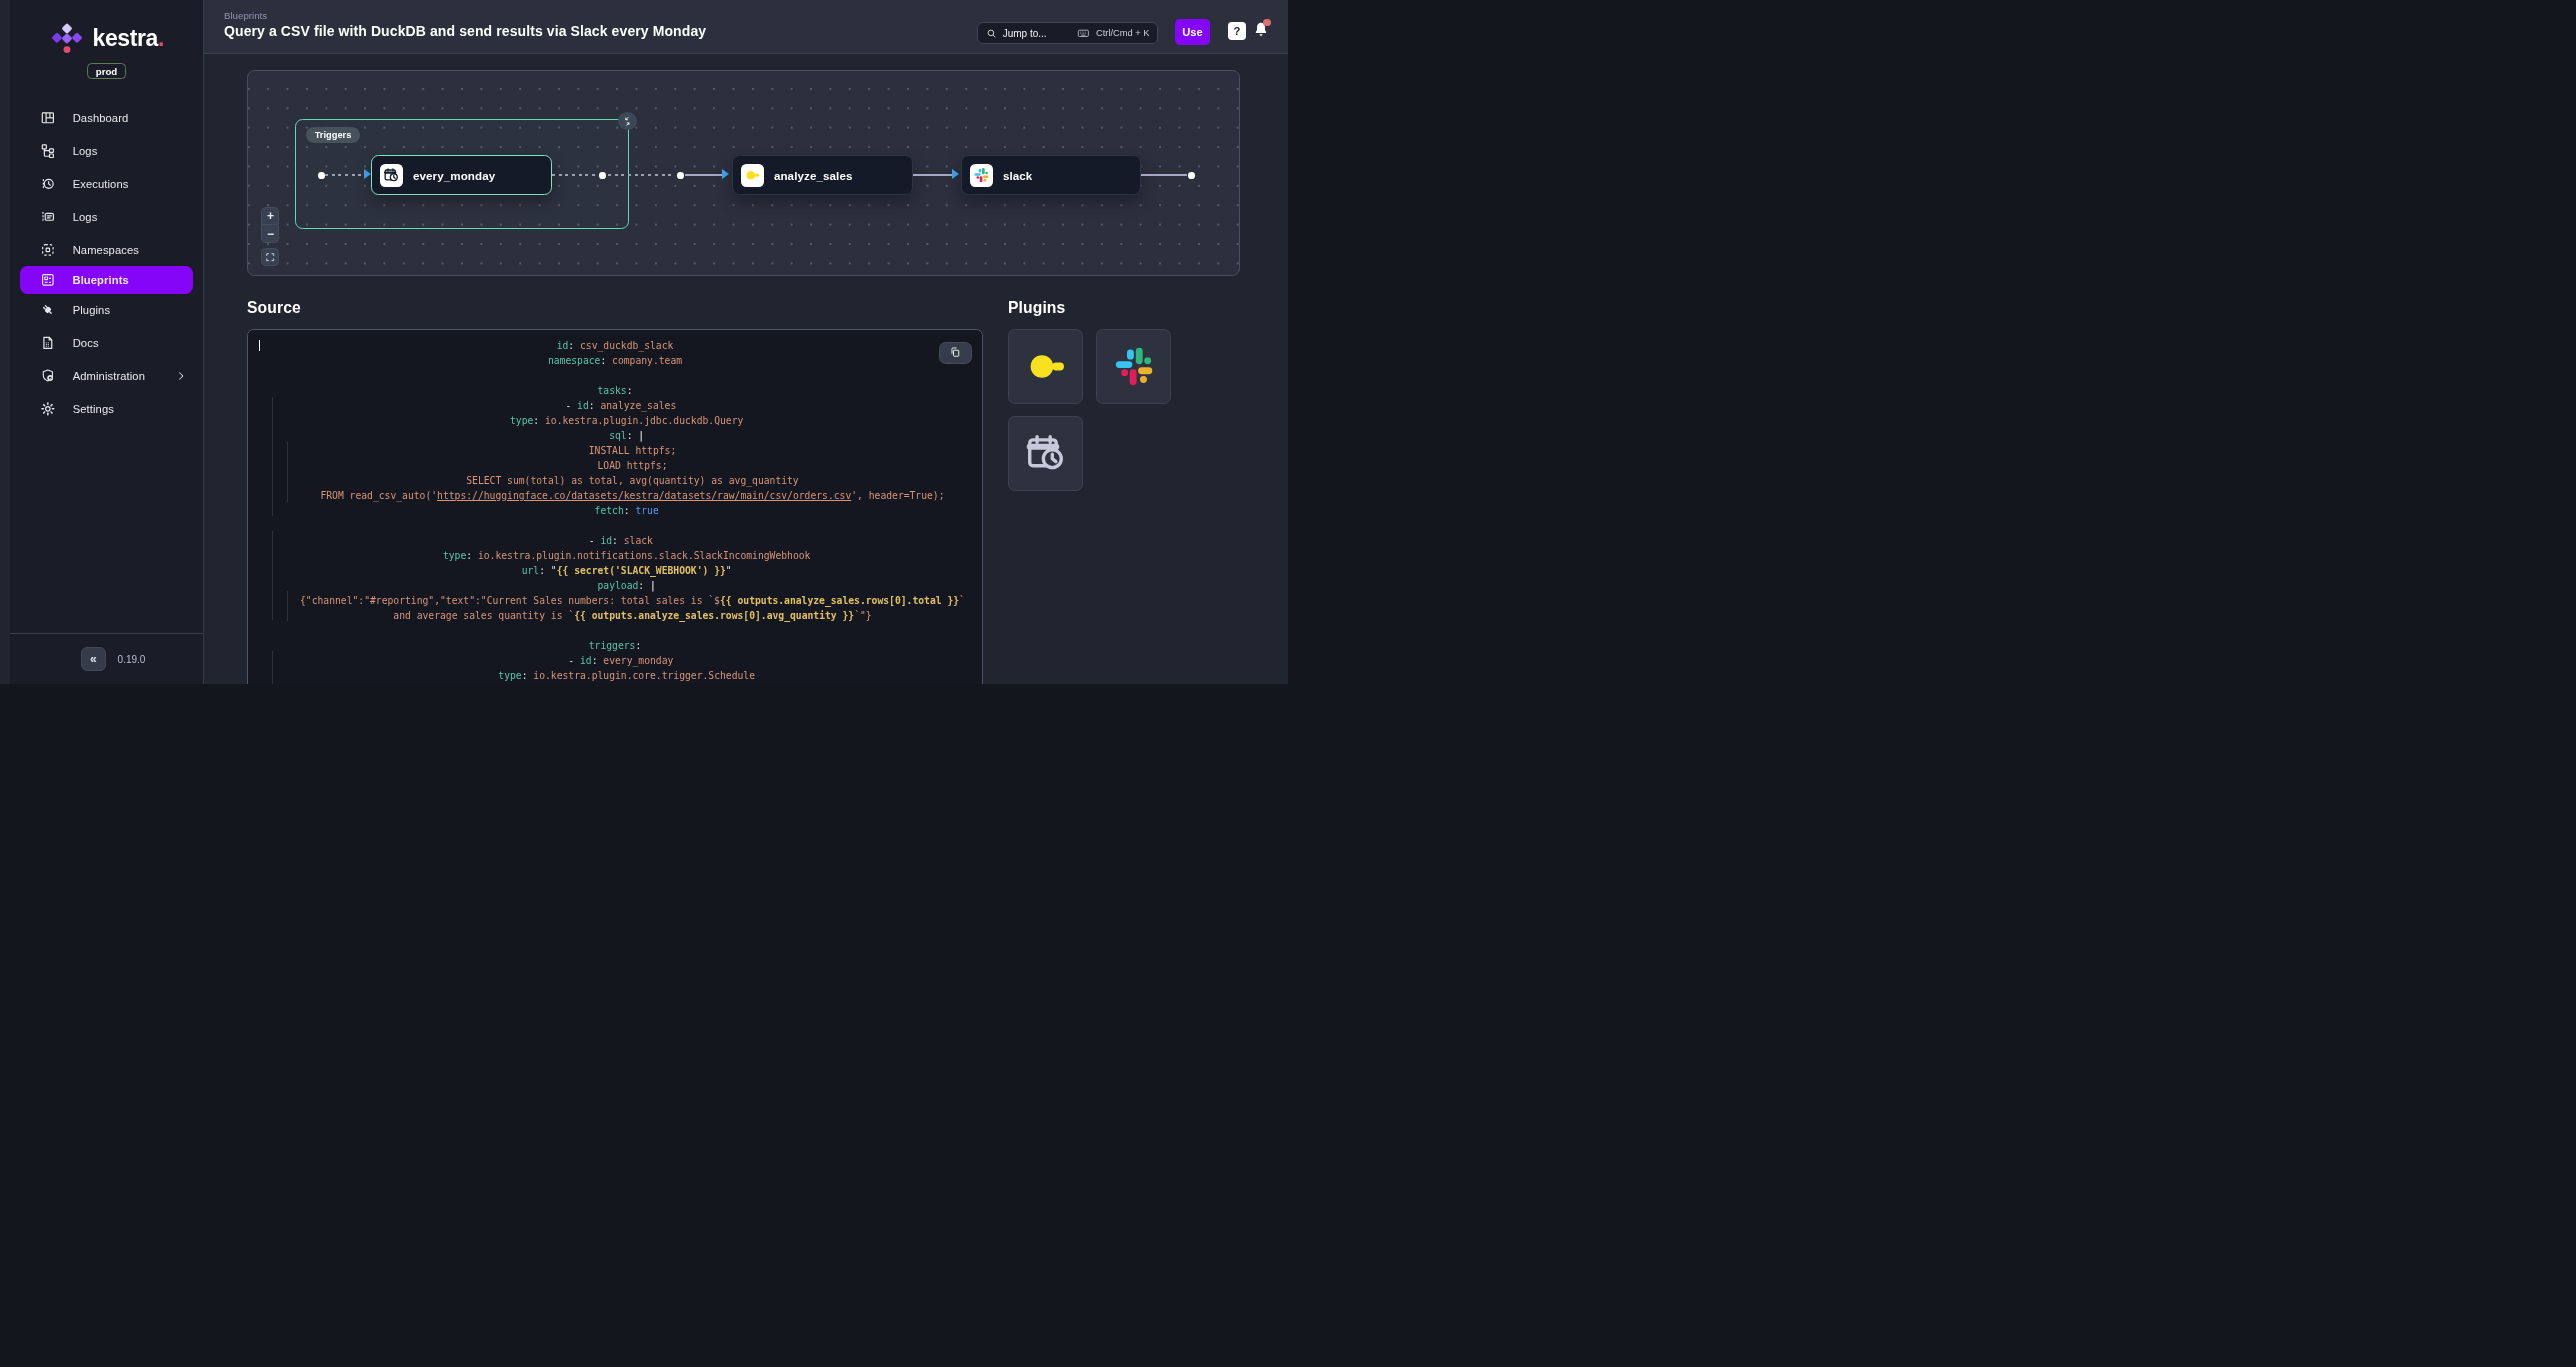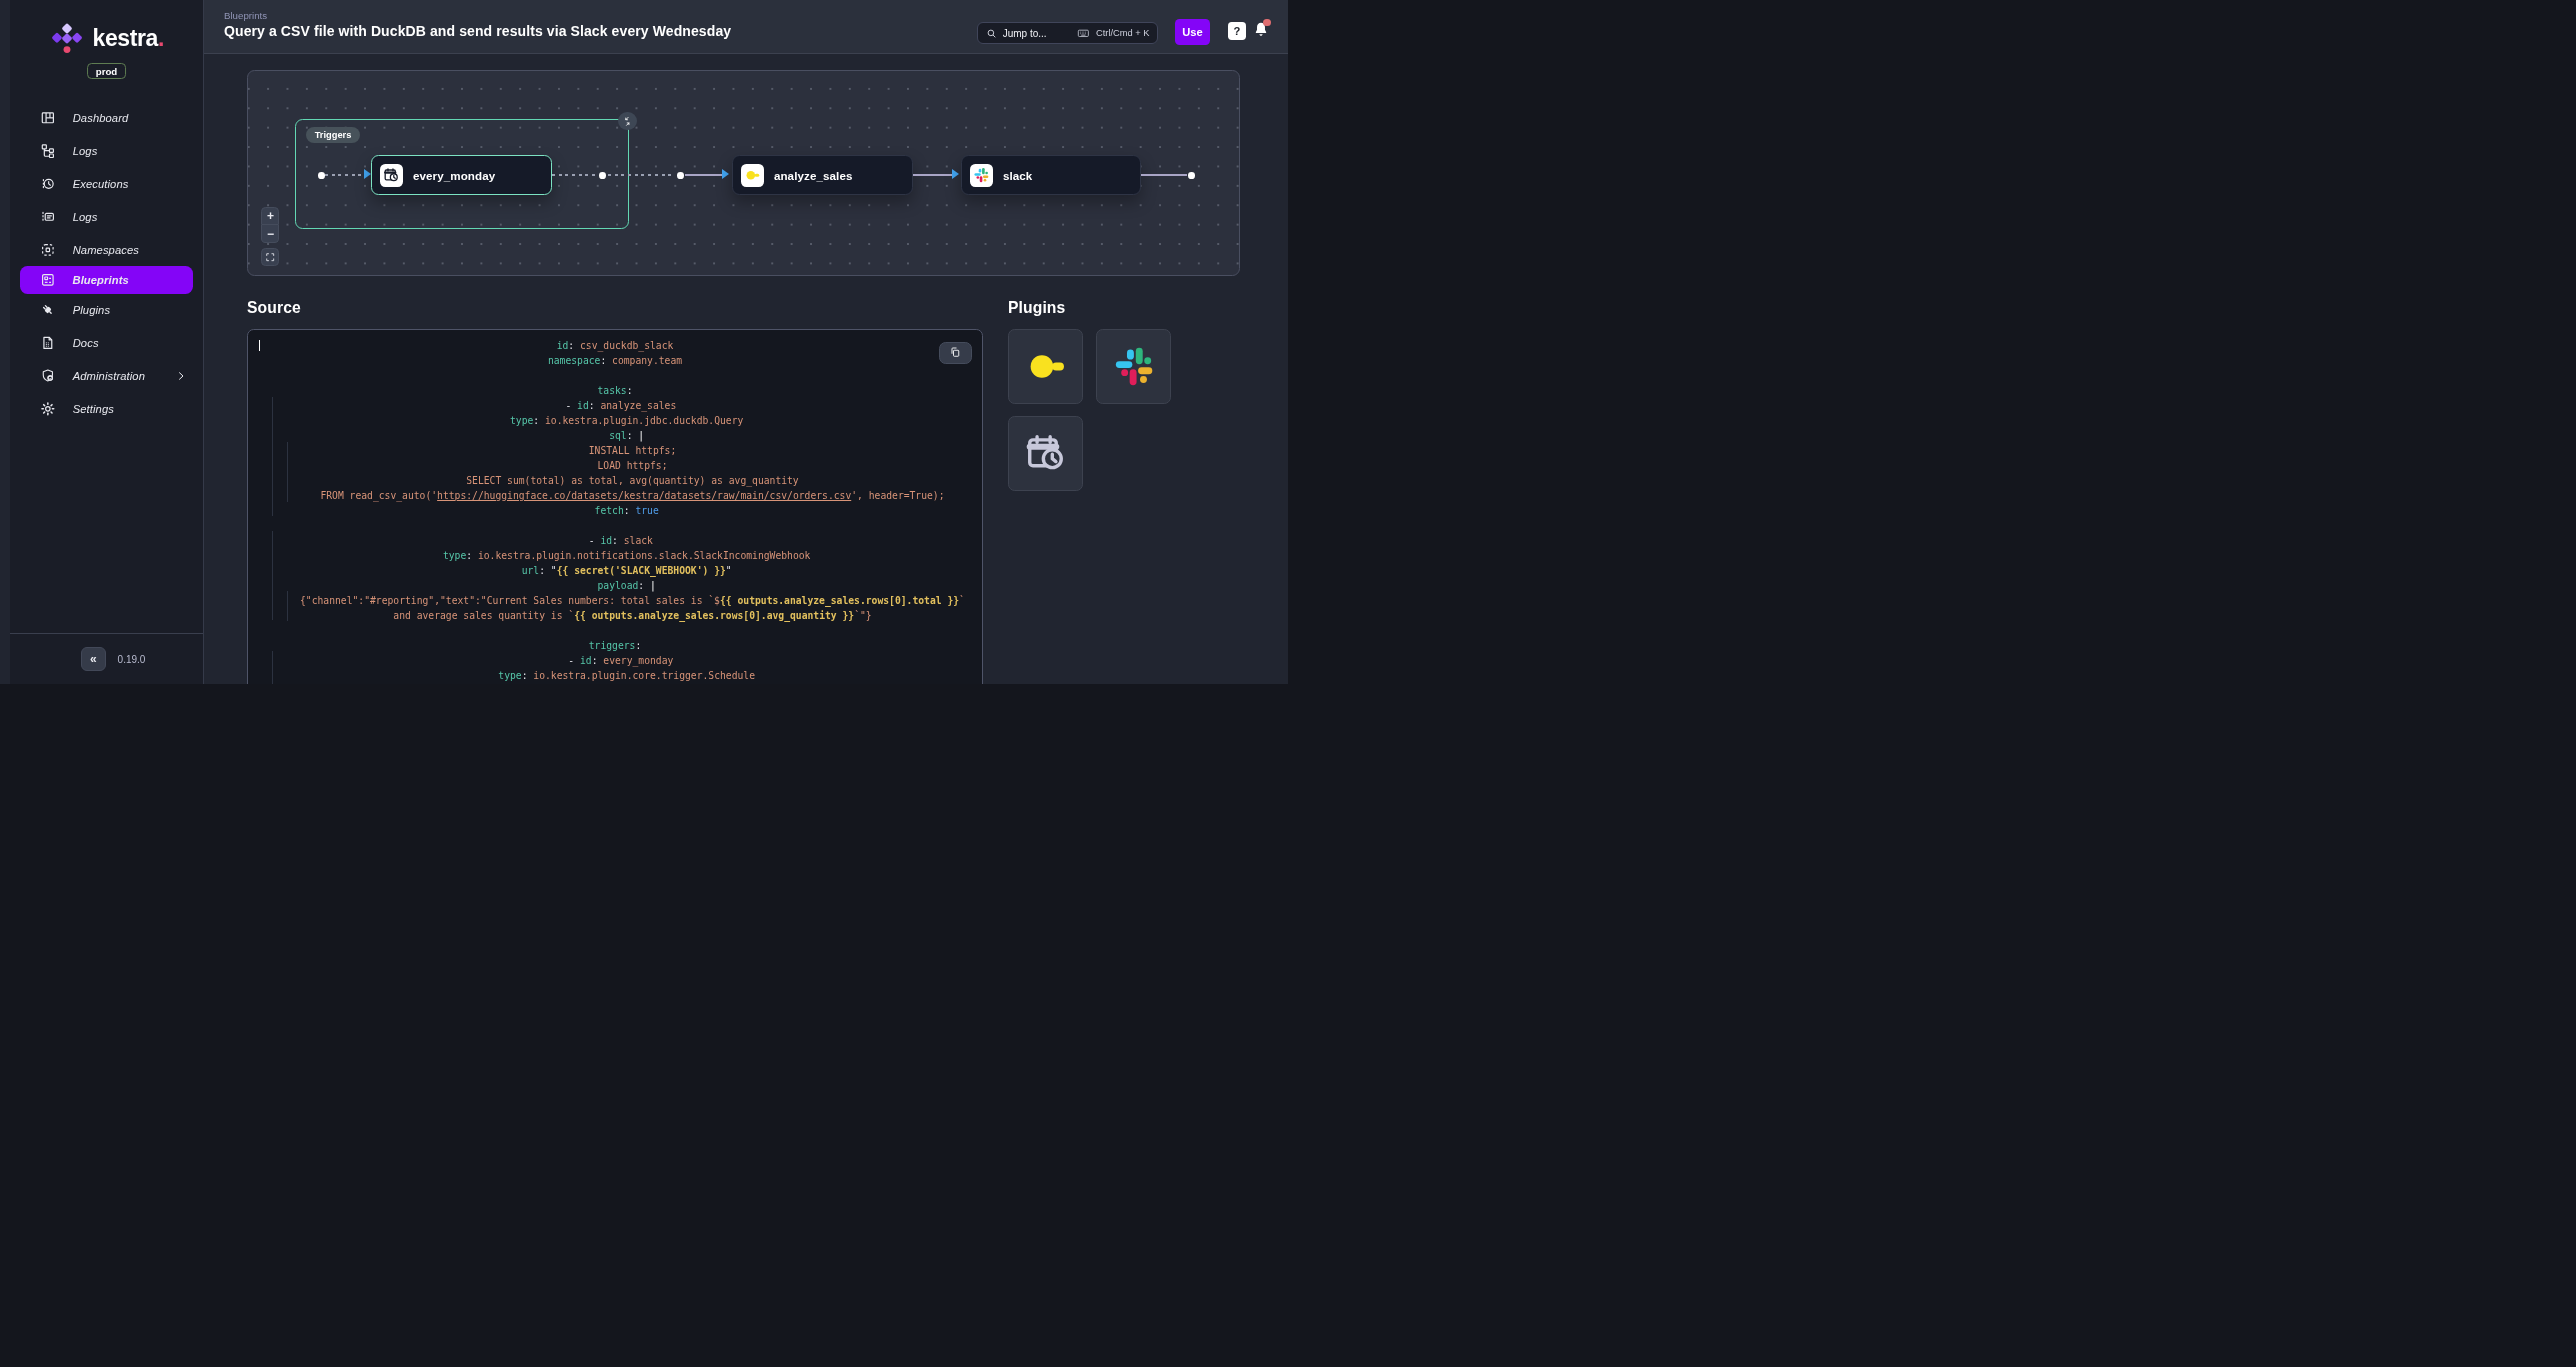--- a/index.html
+++ b/index.html
@@ -7,21 +7,21 @@
   body { font-family:"Liberation Sans", sans-serif; }
   .app { position:relative; width:1288px; height:684px; overflow:hidden; background:#212530; }
 
   
   .sidebar { position:absolute; left:10px; top:0; bottom:0; width:194px; background:#1a1d27; border-right:0.7px solid #353a49; z-index:5; }
   .logo-row { position:absolute; left:0; top:22.4px; width:100%; display:flex; justify-content:center; align-items:center; gap:7.5px; }
   .logo-mark { width:36px; height:33px; }
   .wordmark { font-size:23px; font-weight:800; color:#ffffff; letter-spacing:-0.4px; }
   .wordmark .dot { color:#e8496f; }
   .env-badge { position:absolute; left:50%; transform:translateX(-50%); top:63px; border:0.7px solid #5f7d52; border-radius:4.5px; padding:1.5px 8.2px; color:#fff; font-size:9.7px; font-weight:700; }
-  .nav { position:absolute; left:0; top:101px; width:100%;font-style:italic; }
+  .nav { position:absolute; left:0; top:101px; width:100%; }
   .nav-item { position:relative; height:33px; display:flex; align-items:center; padding-left:30px; cursor:pointer; color:#e9eaf0; }
   .nav-icon { width:15.7px; height:15.7px; display:inline-flex; color:#e9eaf0; flex:0 0 15.7px; }
   .nav-icon svg { width:100%; height:100%; }
   .nav-label { margin-left:17px; font-size:11.2px; letter-spacing:0.1px; }
   .nav-item.active { background:#8405f7; margin:0 10.4px 0 10.4px; padding-left:19.4px; border-radius:7.5px; height:27.6px; }
   .nav-item.active .nav-label { font-weight:700; }
   .nav-chevron { position:absolute; right:16.4px; width:12px; height:12px; color:#e9eaf0; }
   .nav-chevron svg { width:100%; height:100%; }
   .sidebar-footer { position:absolute; left:0; right:0; bottom:0; height:51px; border-top:0.7px solid #3a3f4e; display:flex; align-items:center; padding-left:71px; gap:12px; }
   .collapse-btn { width:24.6px; height:24px; background:#353b49; border:0.7px solid #424858; border-radius:6px; color:#e9eaf0; font-size:12px; font-weight:700; display:grid; place-items:center; cursor:pointer; }
@@ -235,21 +235,21 @@
         </div>
       </nav>
     <div class="sidebar-footer">
       <div class="collapse-btn">«</div>
       <div class="version">0.19.0</div>
     </div>
   </aside>
 
   <header class="header"></header>
   <div class="breadcrumb">Blueprints</div>
-  <h1 class="page-title">Query a CSV file with DuckDB and send results via Slack every Wednesday</h1>
+  <h1 class="page-title">Query a CSV file with DuckDB and send results via Slack every Monday</h1>
   <div class="search-box">
     <span class="mag">
       <svg viewBox="0 0 24 24" fill="none" stroke="currentColor" stroke-width="2">
           <circle cx="10.5" cy="10.5" r="6"></circle>
           <line x1="15" y1="15" x2="20" y2="20"></line>
         </svg>
     </span>
     <span class="search-placeholder">Jump to...</span>
     <span class="kbd-icon">
       <svg viewBox="0 0 24 24" fill="none" stroke="currentColor" stroke-width="1.5">

